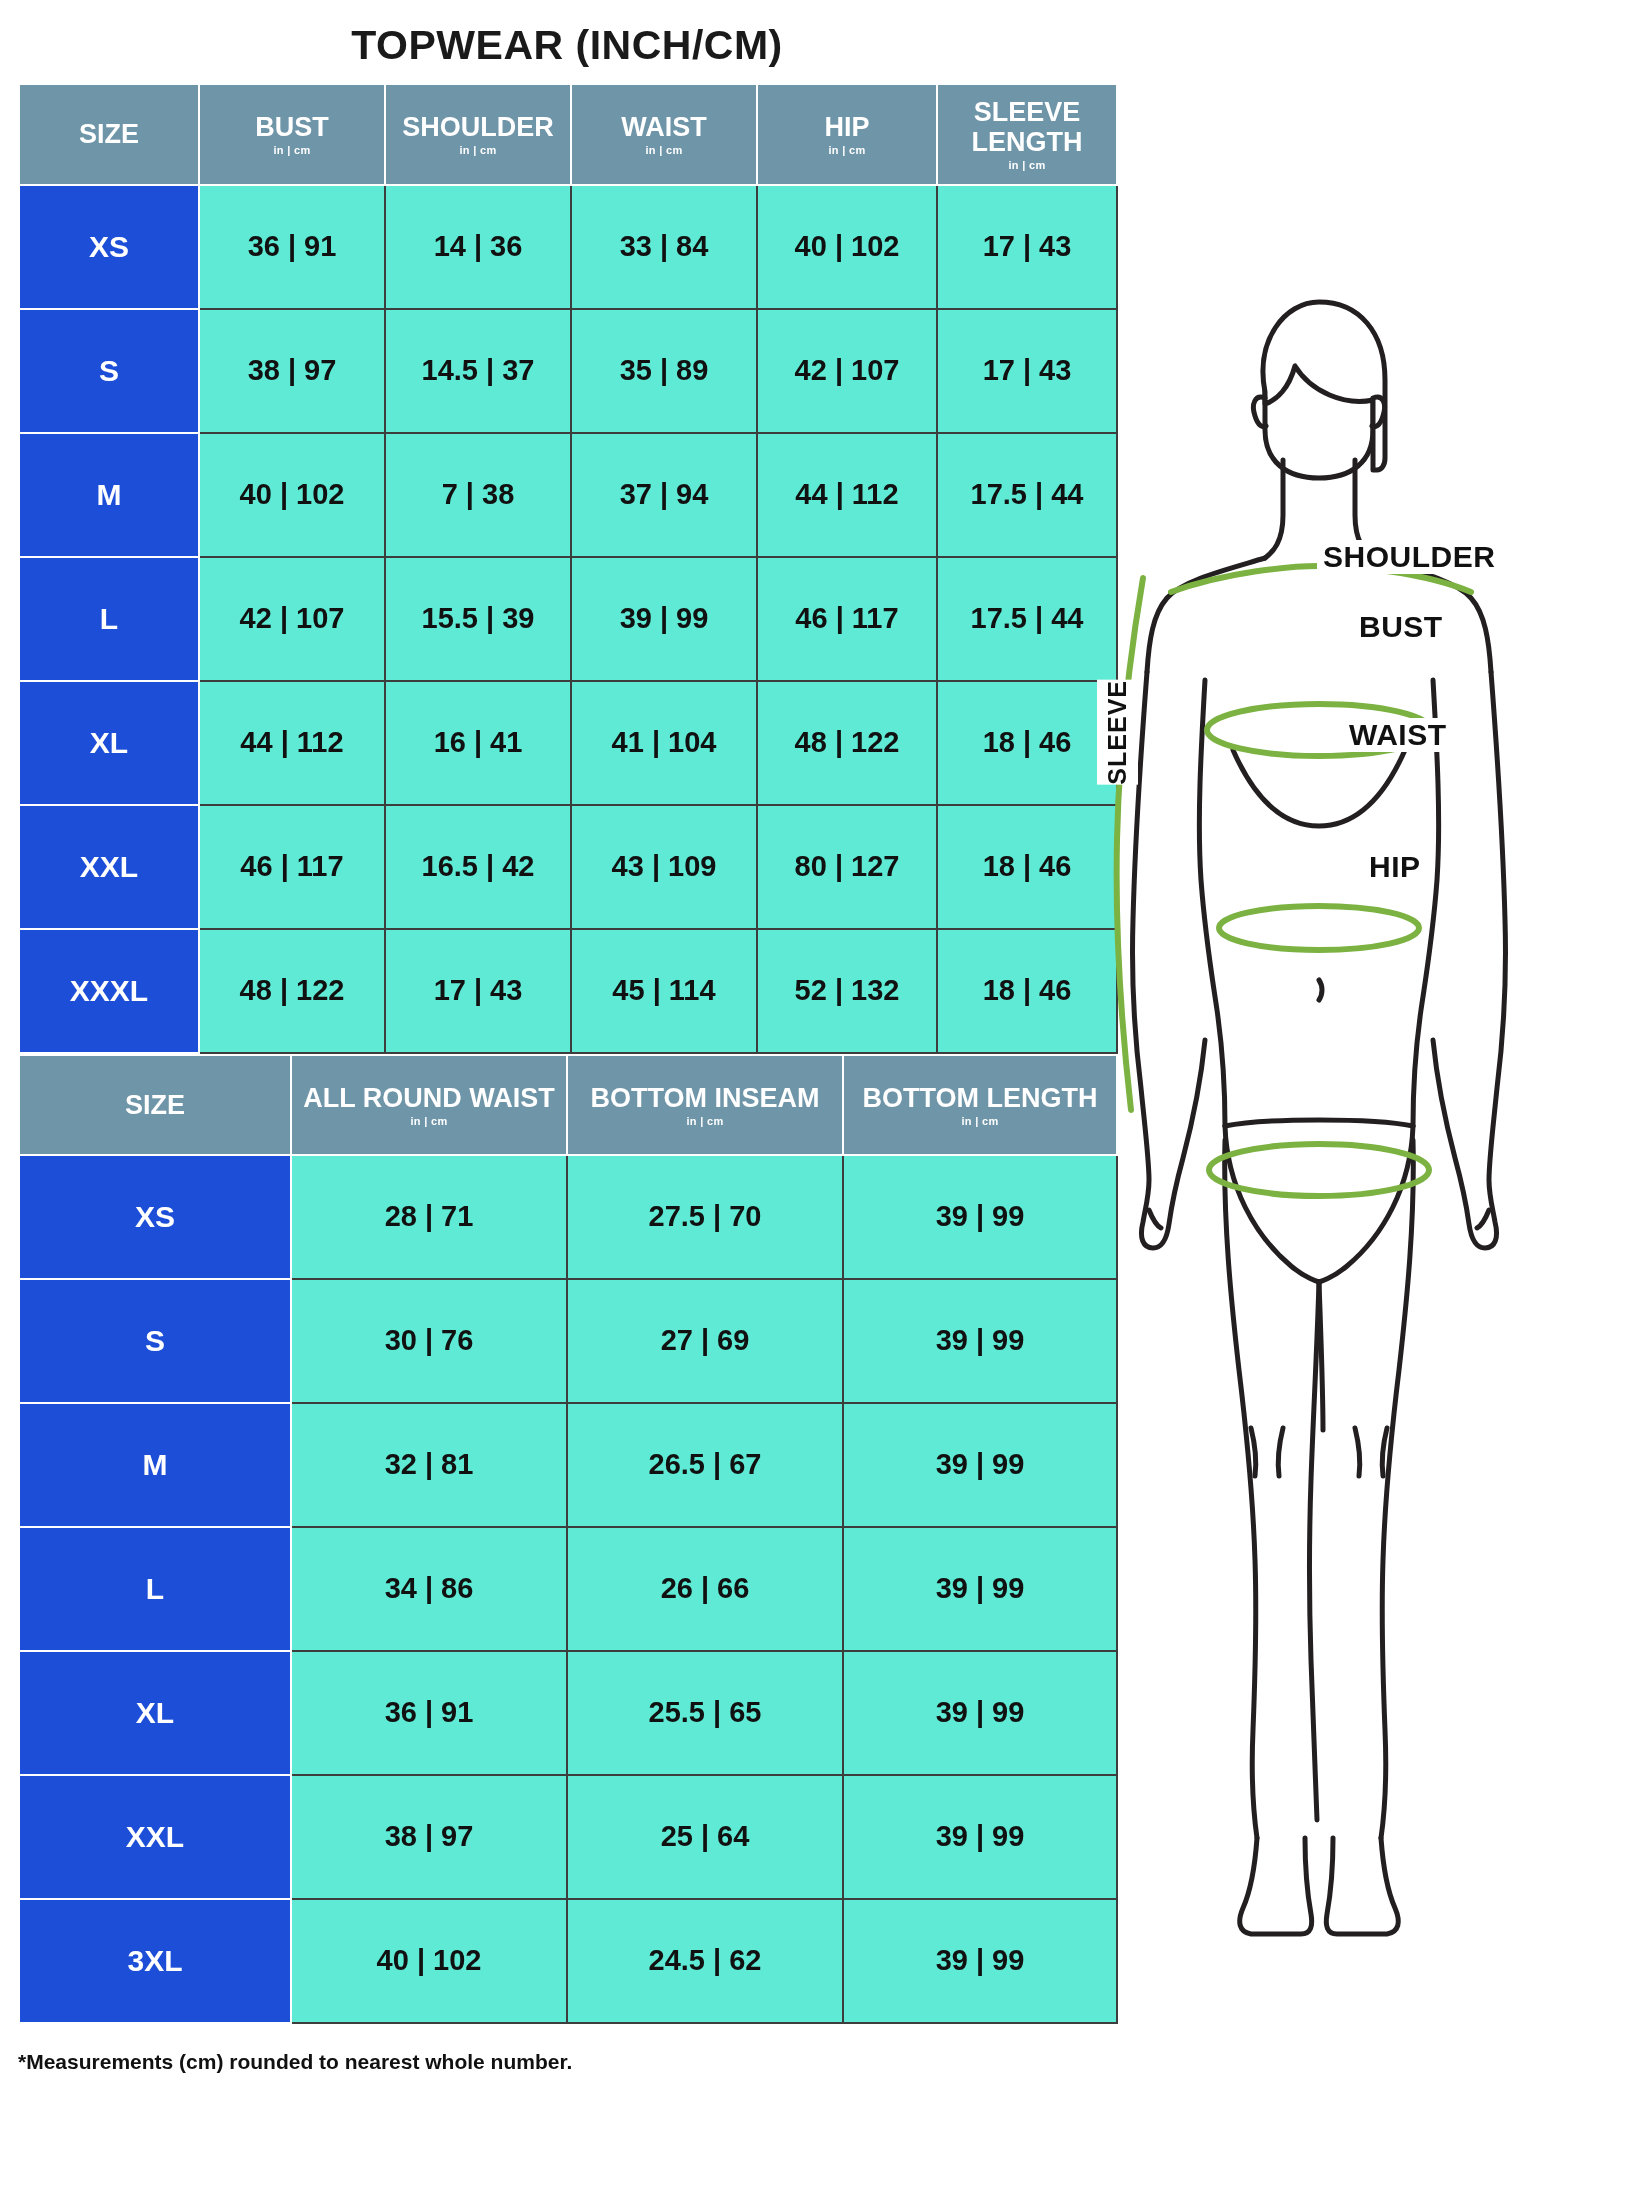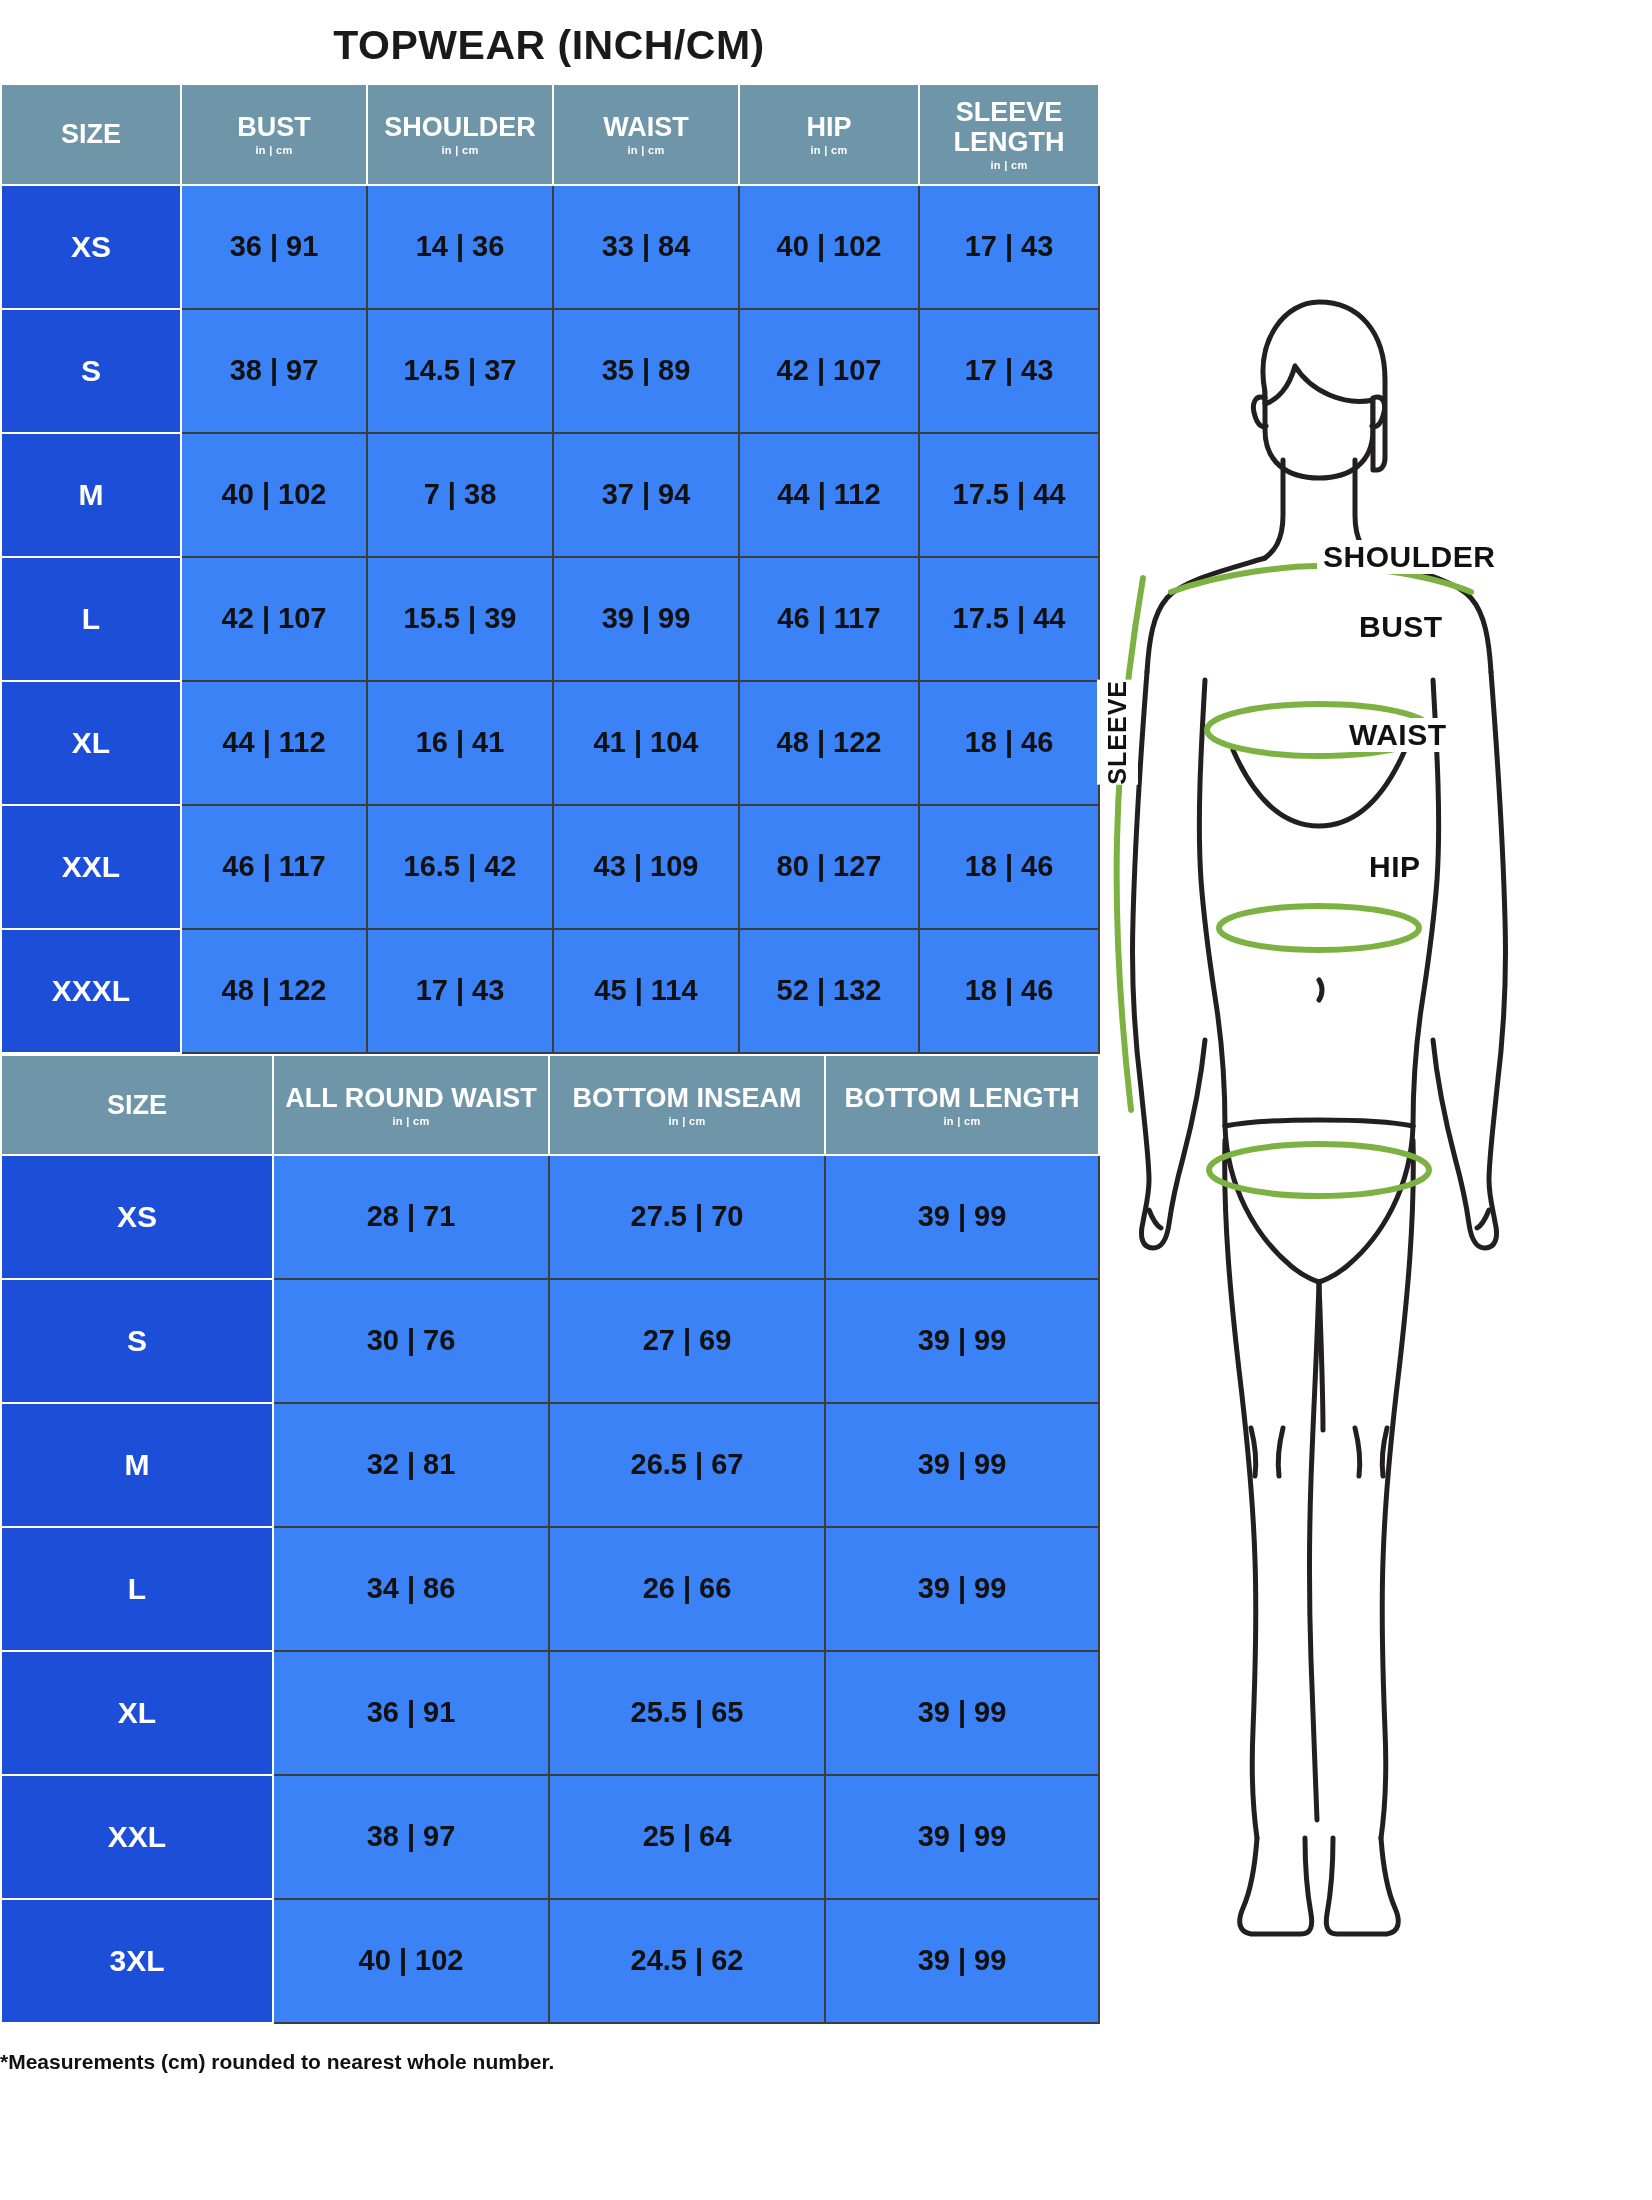--- a/index.html
+++ b/index.html
@@ -16,21 +16,21 @@
     overflow: hidden;
   }
   .page {
     position: relative;
     width: 1652px;
     height: 2200px;
   }
   
   .tables-col {
     position: absolute;
-    left: 0;
+    left: 18px;
     top: 0;
     width: 1098px;
   }
   .section-title {
     text-align: center;
     font-size: 41px;
     font-weight: bold;
     letter-spacing: 0.5px;
     color: #1a1a1a;
     margin: 22px 0 14px 0;
@@ -64,21 +64,21 @@
     letter-spacing: 0.3px;
   }
   .size-cell {
     background: #1d4ed8;
     color: #ffffff;
     font-weight: bold;
     font-size: 30px;
     height: 120px;
   }
   .val-cell {
-    background: #3b82f6;
+    background: #5eead4;
     color: #111111;
     font-weight: bold;
     font-size: 29px;
     height: 120px;
     border-color: #4a4a4a;
   }
   
   table.size-table .val-cell { border: 2px solid #3d3d3d; }
   table.size-table .hdr-cell, table.size-table .size-cell { border: 2px solid #ffffff; }
 

